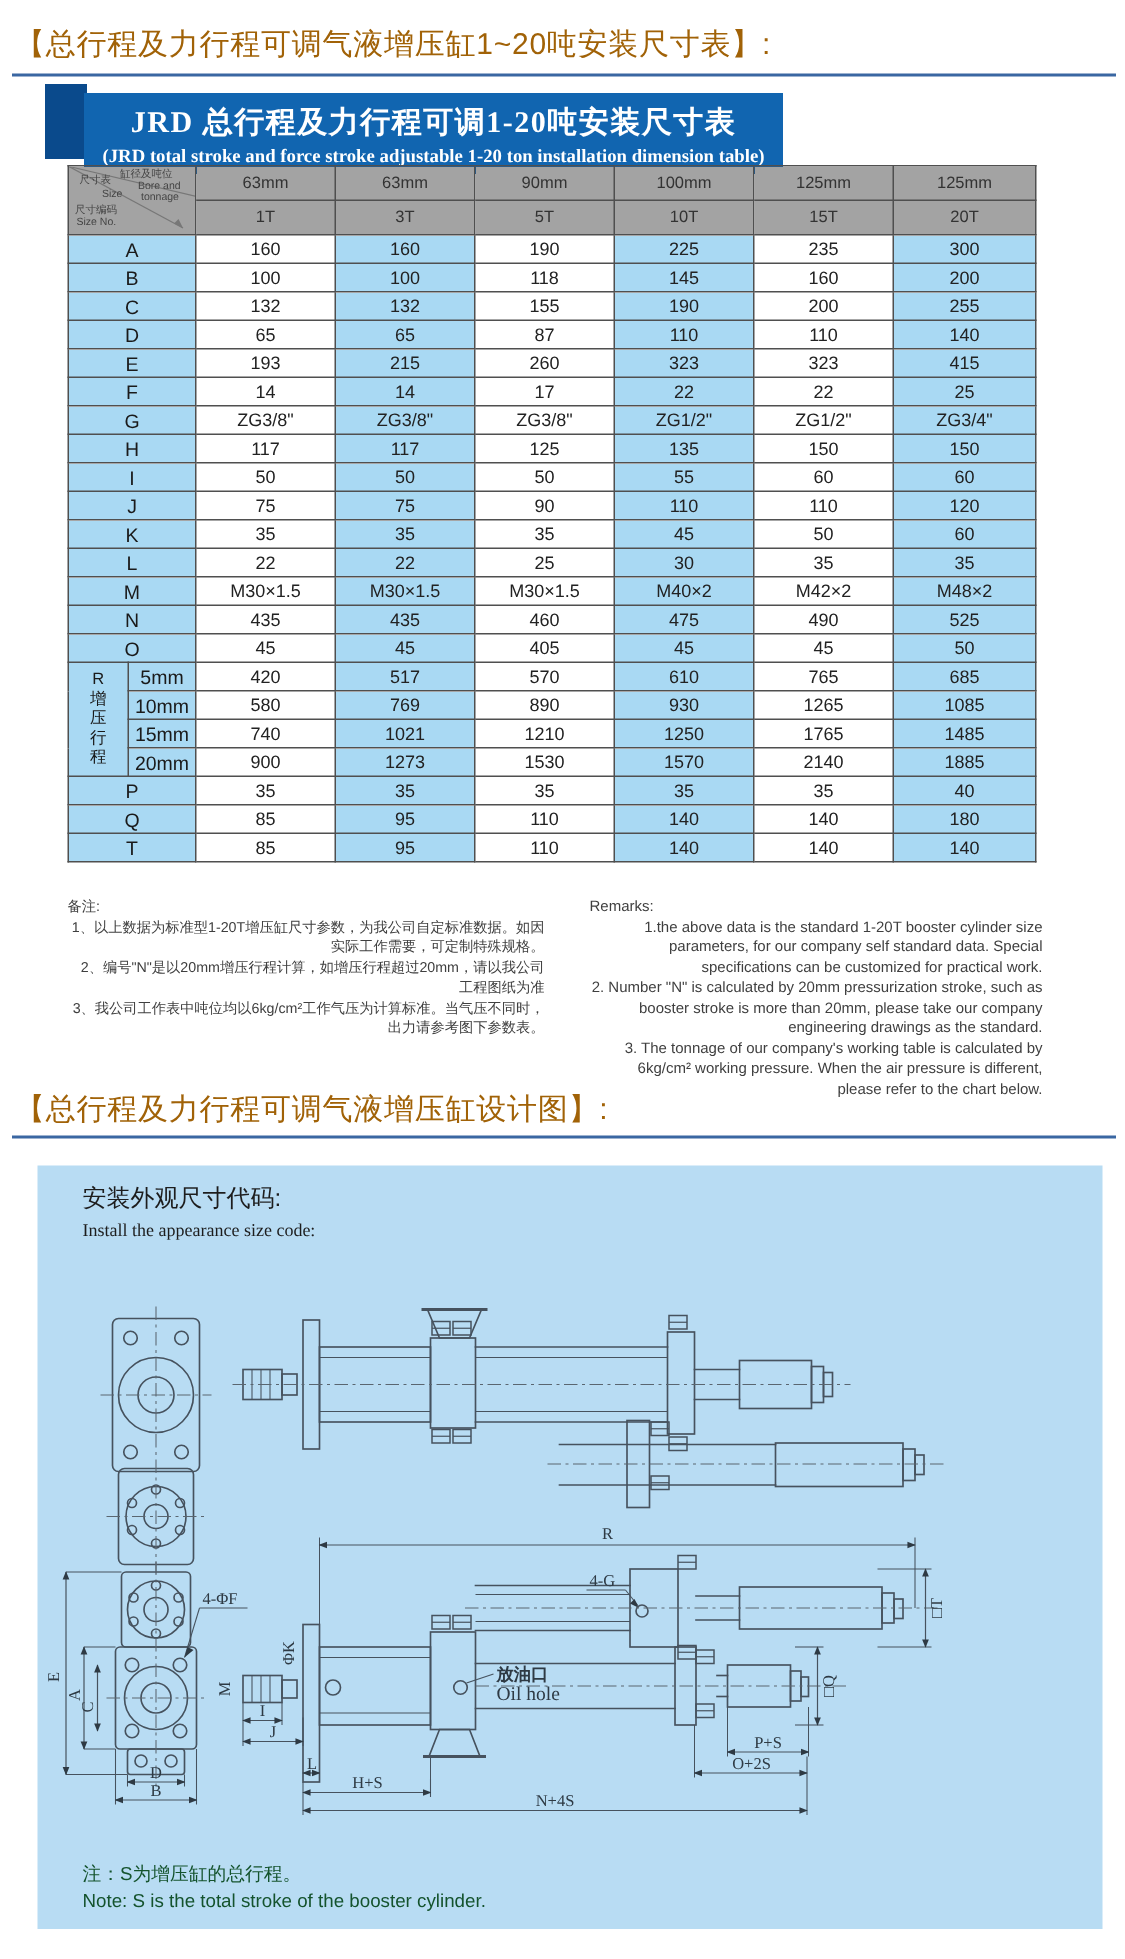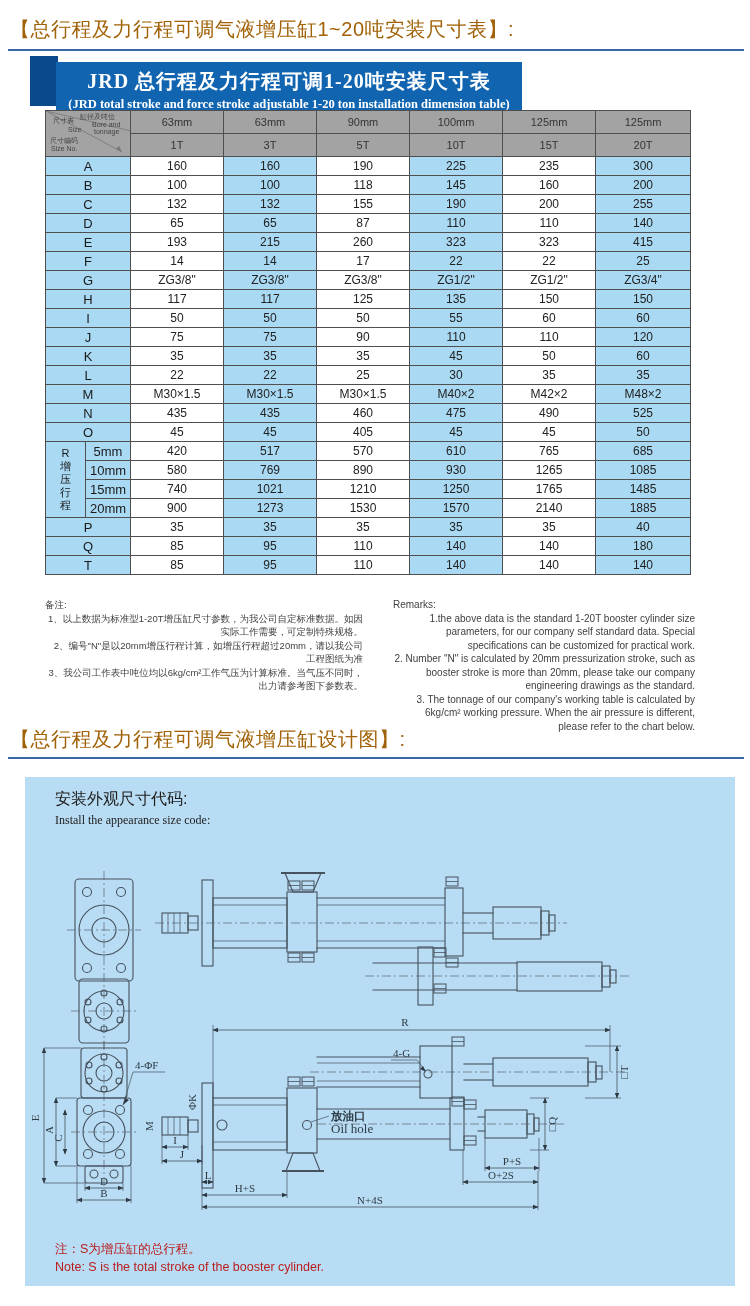--- a/index.html
+++ b/index.html
@@ -28,21 +28,21 @@
   
   .notes{position:absolute;left:45px;top:598px;width:650px;display:flex;gap:30px;color:#3f3f3f;}
   .notes-cn{flex:0 0 318px;font-size:9.5px;line-height:13.5px;}
   .notes-en{flex:1;font-size:10px;line-height:13.5px;text-align:justify;}
   .note-item{padding-left:14px;text-indent:-14px;text-align:right;}
   
   .panel{position:absolute;left:25px;top:777px;width:710px;height:509px;background:#b8dcf3;}
   .panel-title{position:absolute;left:30px;top:12px;color:#1d1d1d;}
   .panel-title .cn{font-size:16px;}
   .panel-title .en{font-size:12px;margin-top:3px;font-family:Liberation Serif, serif;}
-  .panel-note{position:absolute;left:30px;top:464px;color:#b91c1c;}
+  .panel-note{position:absolute;left:30px;top:464px;color:#14532d;}
   .panel-note .cn{font-size:12.5px;}
   .panel-note .en{font-size:12.5px;margin-top:2px;}
   svg .s{fill:none;stroke:#46525e;stroke-width:1.1;stroke-linecap:square;}
   svg .th{fill:none;stroke:#46525e;stroke-width:2;}
   svg .cl{fill:none;stroke:#5a6670;stroke-width:.7;stroke-dasharray:9 3 2 3;}
   svg .xl{fill:none;stroke:#46525e;stroke-width:.7;}
   svg .dm{fill:none;stroke:#46525e;stroke-width:.8;marker-start:url(#ar);marker-end:url(#ar);}
   svg text{font-family:"Liberation Serif",serif;font-size:11px;fill:#2e3a44;}
   svg text.cnlab{font-family:"Liberation Sans",sans-serif;font-weight:bold;font-size:11.5px;}
 </style>

